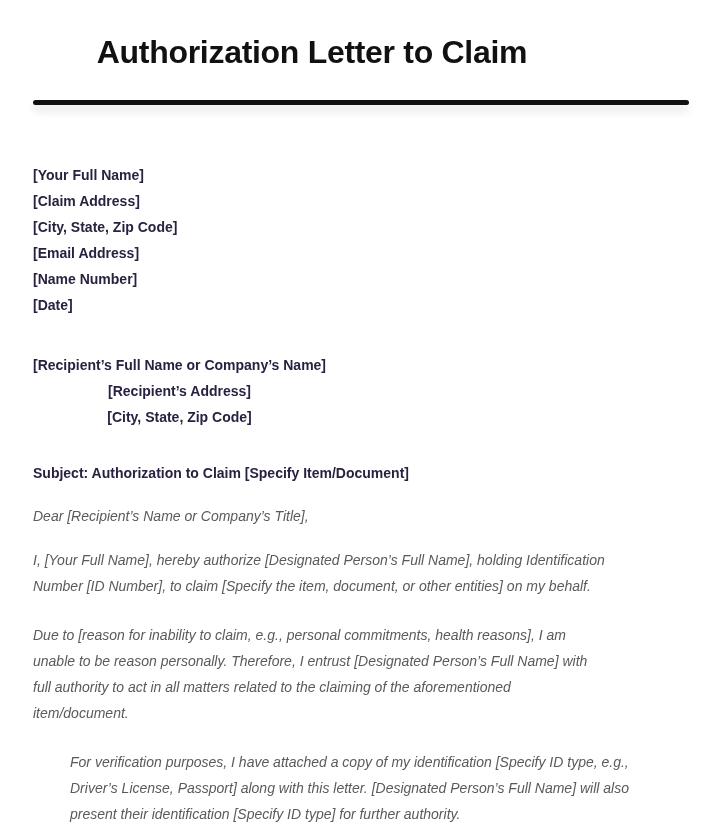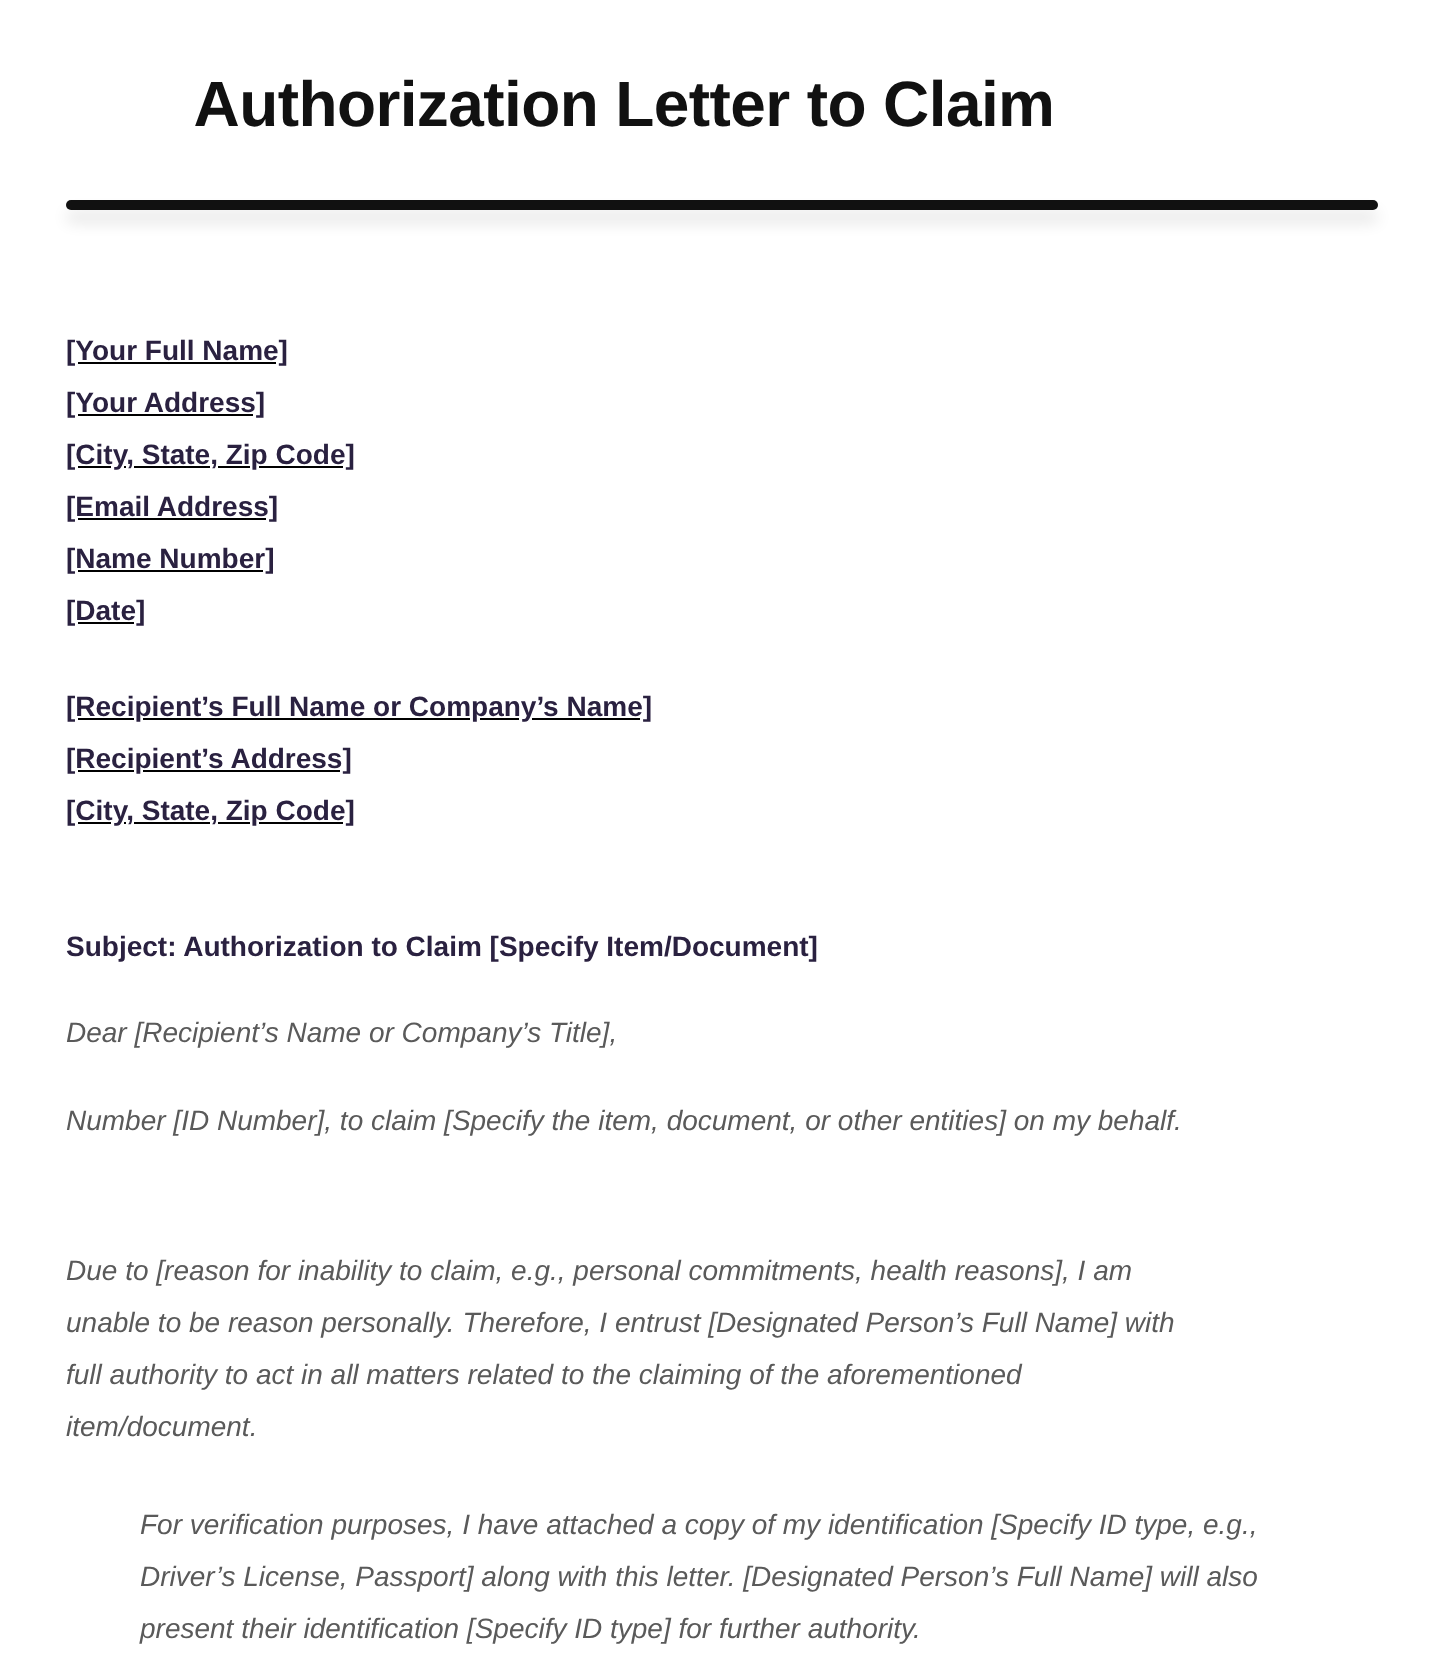--- a/index.html
+++ b/index.html
@@ -36,32 +36,31 @@
       background: #111111;
       border-radius: 3px;
       box-shadow: 0 6px 8px rgba(0,0,0,0.12);
     }
     .block {
       position: absolute;
       left: 33px;
       margin: 0;
       padding: 0;
       list-style: none;
-      text-decoration: underline;
     }
     .addr-line {
       font-size: 14px;
       font-weight: 700;
       color: #2a2140;
       line-height: 26px;
       height: 26px;
       white-space: nowrap;
     }
     .sender { top: 162px; }
-    .recipient { top: 340px; }
+    .recipient { top: 352px; text-align: center; }
     .subject {
       position: absolute;
       left: 33px;
       top: 461px;
       font-size: 14px;
       font-weight: 700;
       color: #2a2140;
       margin: 0;
       line-height: 24px;
       white-space: nowrap;
@@ -83,40 +82,41 @@
   </style>
 </head>
 <body>
 
 <h1 class="title">Authorization Letter to Claim</h1>
 
 <div class="rule"></div>
 
 <ul class="block sender">
   <li class="addr-line">[Your Full Name]</li>
-  <li class="addr-line">[Your Address]</li>
+  <li class="addr-line">[Claim Address]</li>
   <li class="addr-line">[City, State, Zip Code]</li>
   <li class="addr-line">[Email Address]</li>
   <li class="addr-line">[Name Number]</li>
   <li class="addr-line">[Date]</li>
 </ul>
 
 <ul class="block recipient">
   <li class="addr-line">[Recipient’s Full Name or Company’s Name]</li>
   <li class="addr-line">[Recipient’s Address]</li>
   <li class="addr-line">[City, State, Zip Code]</li>
 </ul>
 
 <h2 class="subject">Subject: Authorization to Claim [Specify Item/Document]</h2>
 
 <p class="para greeting">
   <span class="ln">Dear [Recipient’s Name or Company’s Title],</span>
 </p>
 
 <p class="para p1">
+  <span class="ln">I, [Your Full Name], hereby authorize [Designated Person’s Full Name], holding Identification</span>
   <span class="ln">Number [ID Number], to claim [Specify the item, document, or other entities] on my behalf.</span>
 </p>
 
 <p class="para p2">
   <span class="ln">Due to [reason for inability to claim, e.g., personal commitments, health reasons], I am</span>
   <span class="ln">unable to be reason personally. Therefore, I entrust [Designated Person’s Full Name] with</span>
   <span class="ln">full authority to act in all matters related to the claiming of the aforementioned</span>
   <span class="ln">item/document.</span>
 </p>
 

